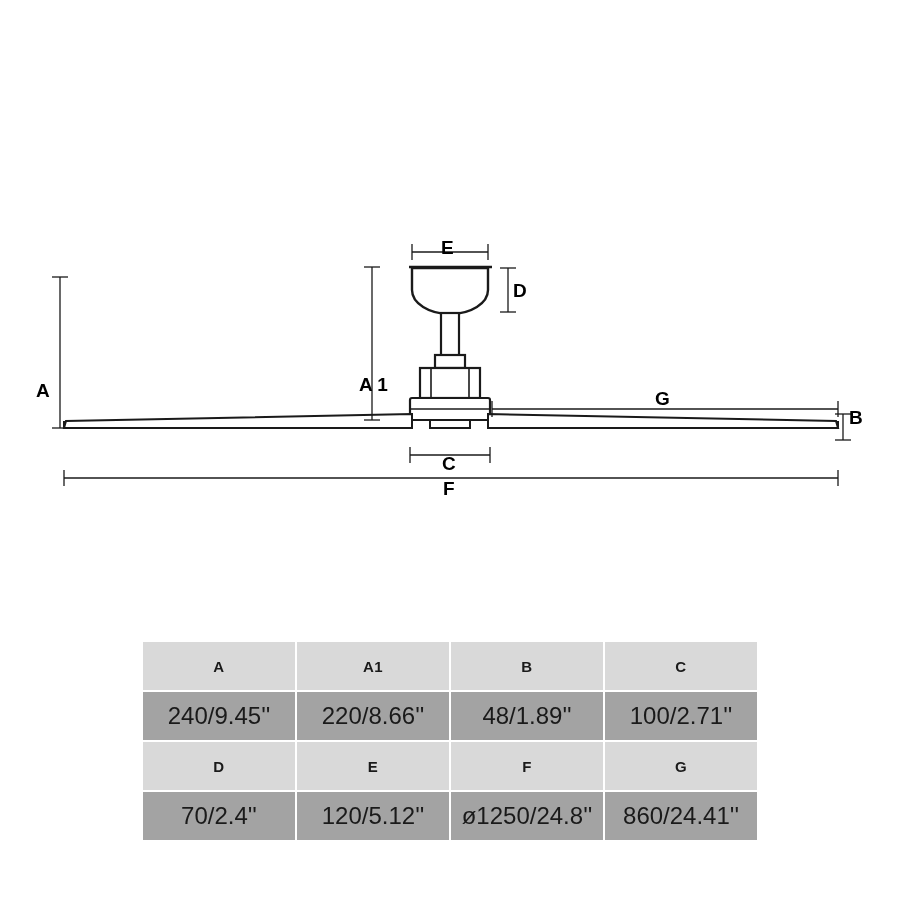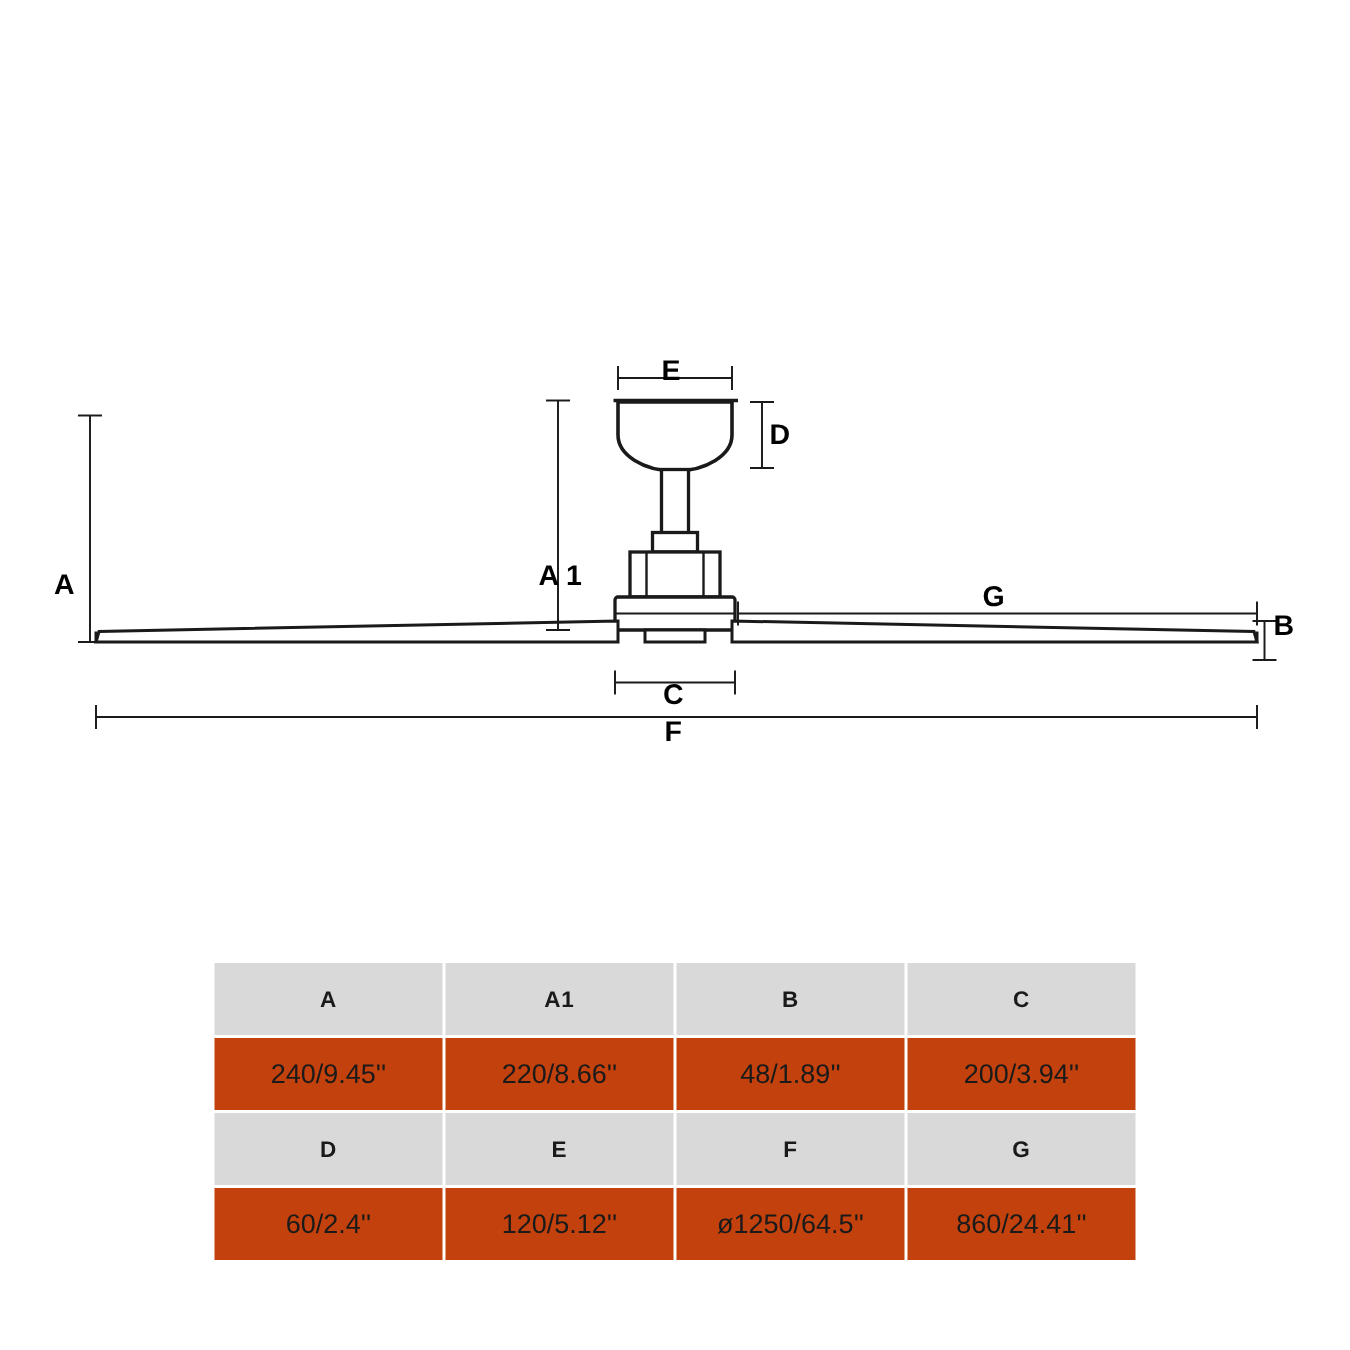--- a/index.html
+++ b/index.html
@@ -53,22 +53,22 @@
     color: #1a1a1a;
     border: 2px solid #ffffff;
   }
   #spec-table tr.header-row td {
     background: #d9d9d9;
     font-weight: bold;
     font-size: 15px;
     letter-spacing: 0.5px;
   }
   #spec-table tr.value-row td {
-    background: #c2410c;
-    font-size: 18px;
+    background: #a3a3a3;
+    font-size: 24px;
   }
 </style>
 </head>
 <body>
 
 <div id="diagram-stage">
 
   <svg width="900" height="620" viewBox="0 0 900 620">
 
     <g stroke="#1a1a1a" fill="#ffffff" stroke-width="2.2">
@@ -157,28 +157,28 @@
     <tr class="header-row">
       <td>A</td>
       <td>A1</td>
       <td>B</td>
       <td>C</td>
     </tr>
     <tr class="value-row">
       <td>240/9.45''</td>
       <td>220/8.66''</td>
       <td>48/1.89''</td>
-      <td>200/3.94''</td>
+      <td>100/2.71''</td>
     </tr>
     <tr class="header-row">
       <td>D</td>
       <td>E</td>
       <td>F</td>
       <td>G</td>
     </tr>
     <tr class="value-row">
-      <td>60/2.4''</td>
+      <td>70/2.4''</td>
       <td>120/5.12''</td>
-      <td>ø1250/64.5''</td>
+      <td>ø1250/24.8''</td>
       <td>860/24.41''</td>
     </tr>
   </tbody>
 </table>
 
 </body></html>

